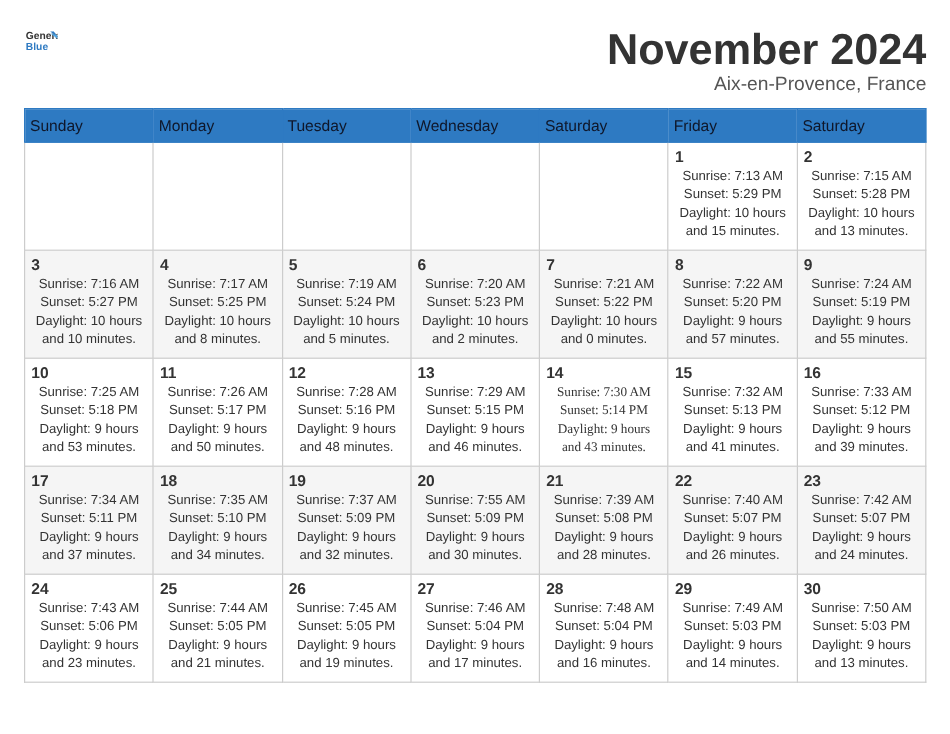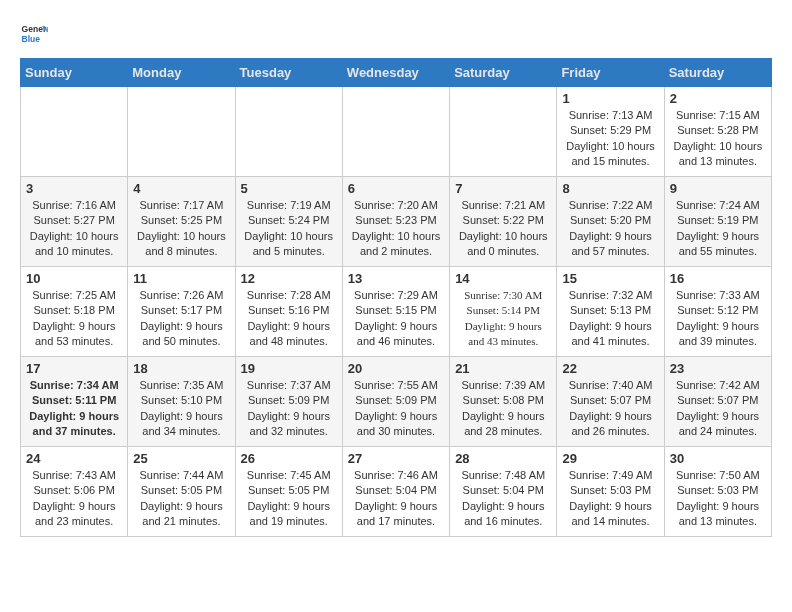--- a/index.html
+++ b/index.html
@@ -37,23 +37,23 @@
       font-size: 16px;
       color: #555;
     }
     table {
       width: 100%;
       border-collapse: collapse;
       table-layout: fixed;
     }
     thead th {
       background: #2e7ac2;
-      color: #e5e5e5;
+      color: #0f172a;
       font-size: 13px;
-      font-weight: bold;
+      font-weight: normal;
       padding: 6px 4px;
       text-align: left;
       border: 1px solid #2e7ac2;
     }
     tbody td {
       border: 1px solid #ccc;
       vertical-align: top;
       padding: 4px 5px;
       font-size: 11px;
       color: #333;
@@ -84,20 +84,24 @@
 
 <div class="header">
   <div class="logo">
     <svg class="logo-icon" viewBox="0 0 36 36" xmlns="http://www.w3.org/2000/svg">
       <text x="2" y="16" font-size="11" font-weight="bold" fill="#333" font-family="Arial">General</text>
       <text x="2" y="28" font-size="11" font-weight="bold" fill="#2e7ac2" font-family="Arial">Blue</text>
       <polygon points="28,8 36,14 32,8" fill="#2e7ac2"></polygon>
       <polygon points="28,10 36,16 36,12" fill="#4fa3e0"></polygon>
     </svg>
   </div>
+  <div class="title-section">
+    <div class="month-year">November 2024</div>
+    <div class="location">Aix-en-Provence, France</div>
+  </div>
 </div>
 
 <table>
   <thead>
     <tr>
     <th>Sunday</th>
         <th>Monday</th>
         <th>Tuesday</th>
         <th>Wednesday</th>
         <th>Saturday</th>
@@ -225,21 +229,21 @@
           <span class="day-number">16</span>
           <div class="day-info" style="white-space: pre-line;">Sunrise: 7:33 AM
 Sunset: 5:12 PM
 Daylight: 9 hours
 and 39 minutes.</div>
         </td>
       </tr>
       <tr>
         <td>
           <span class="day-number">17</span>
-          <div class="day-info" style="white-space: pre-line; font-weight: bold;">Sunrise: 7:34 AM
+          <div class="day-info" style="white-space: pre-line;">Sunrise: 7:34 AM
 Sunset: 5:11 PM
 Daylight: 9 hours
 and 37 minutes.</div>
         </td>
         <td>
           <span class="day-number">18</span>
           <div class="day-info" style="white-space: pre-line;">Sunrise: 7:35 AM
 Sunset: 5:10 PM
 Daylight: 9 hours
 and 34 minutes.</div>

